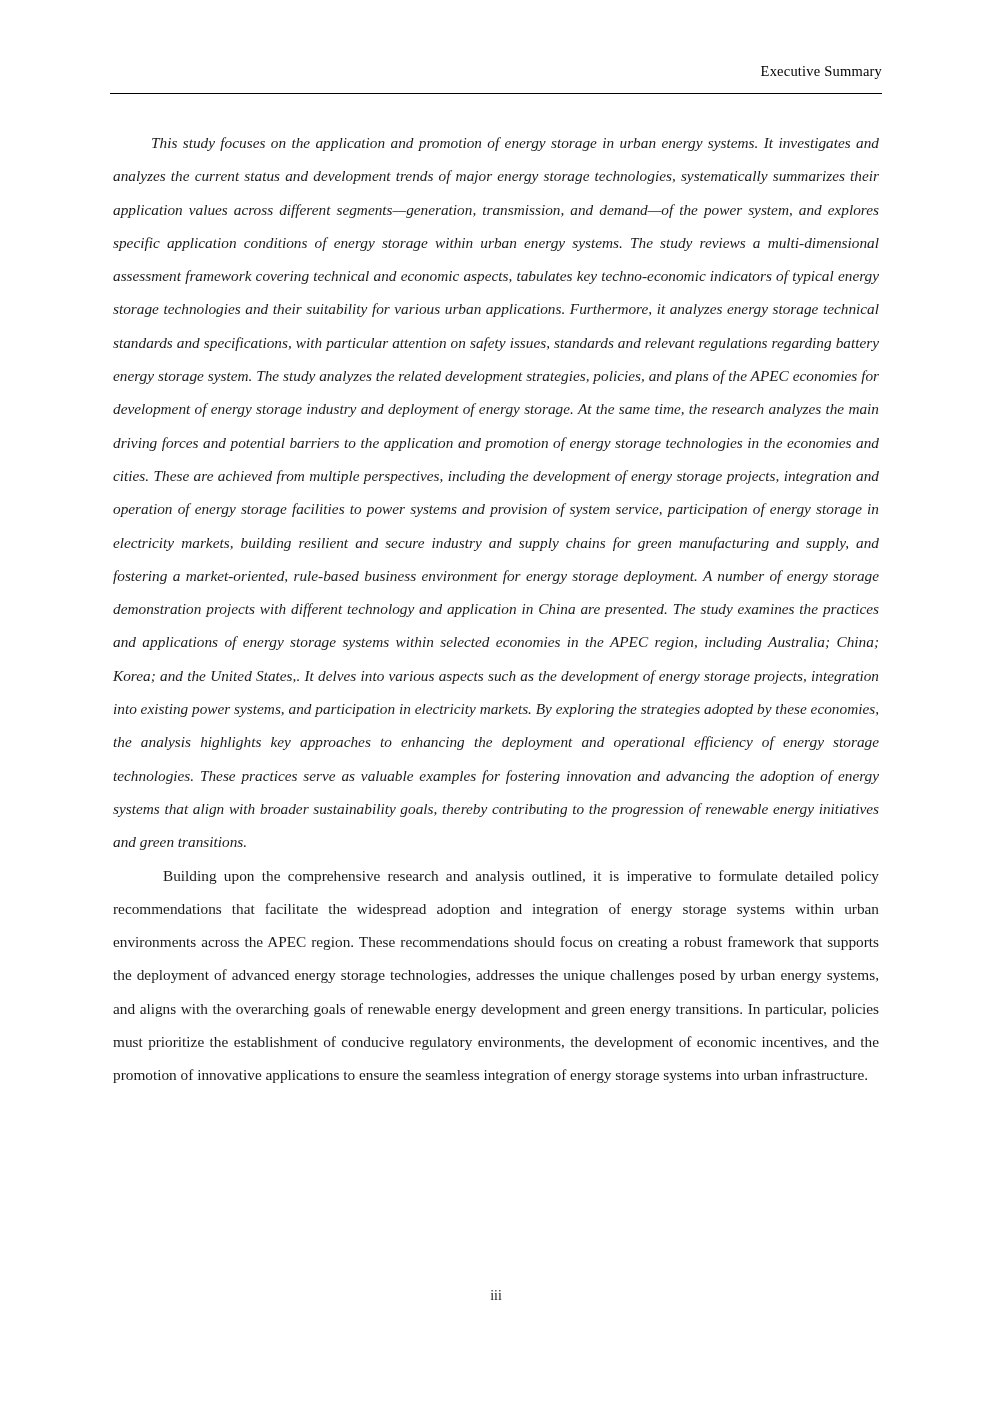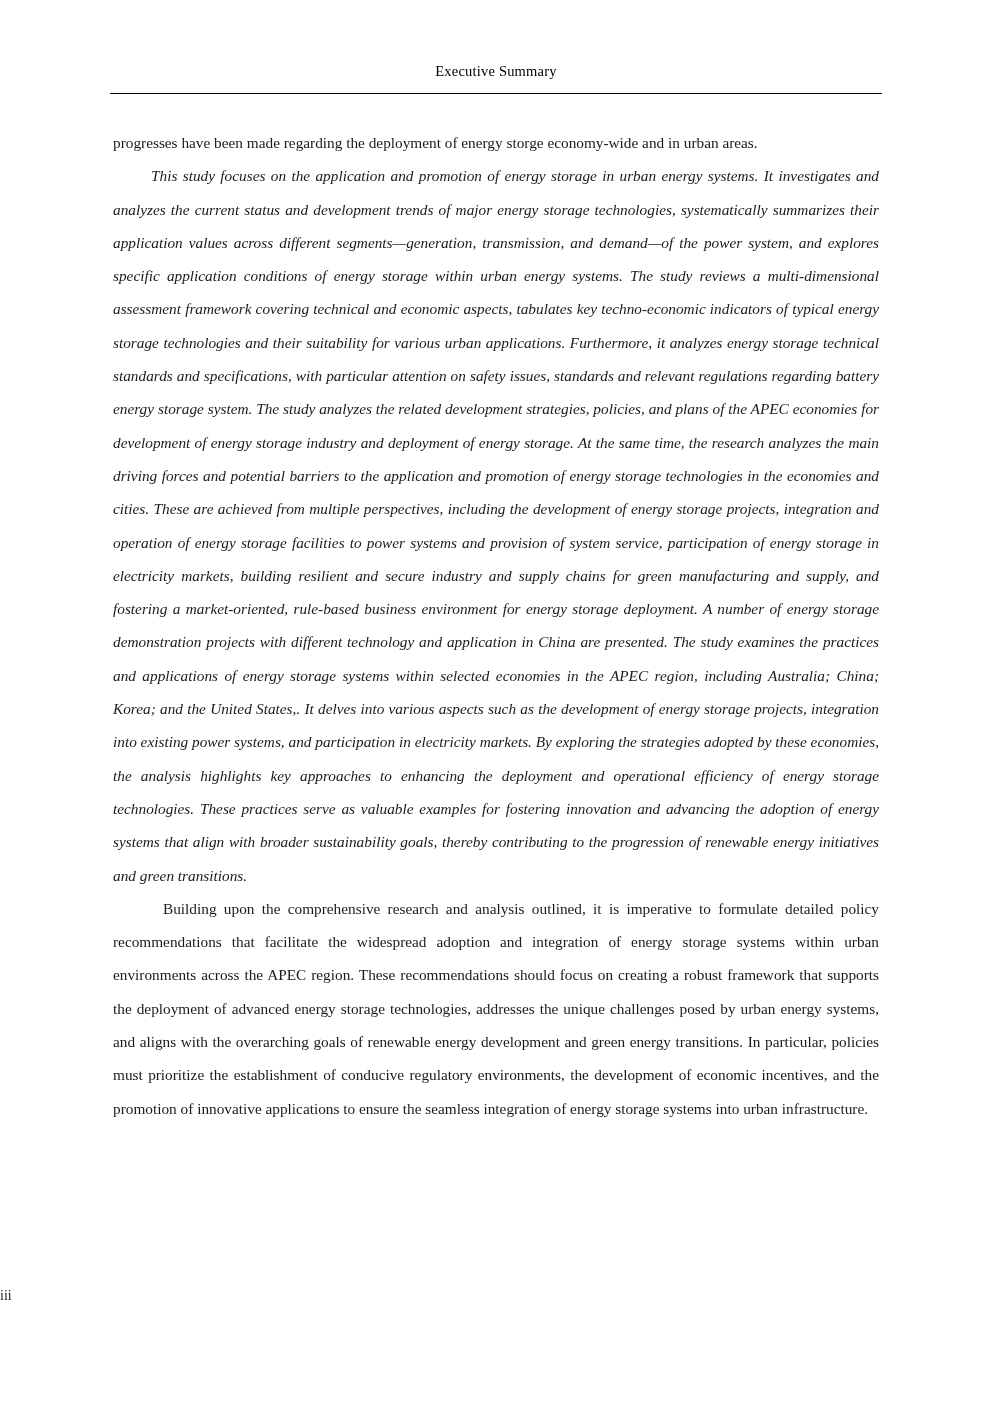--- a/index.html
+++ b/index.html
@@ -21,21 +21,21 @@
     top: 0;
     width: 992px;
     height: 1403px;
     background: #ffffff;
   }
   .header {
     position: absolute;
     left: 110px;
     top: 62px;
     width: 772px;
-    text-align: center;
+    text-align: right;
   }
   .header-title {
     font-family: "Liberation Serif", serif;
     font-size: 14.5px;
     letter-spacing: 0.2px;
     color: #000;
     display: inline-block;
     padding-bottom: 4px;
   }
   .header-rule {
@@ -66,40 +66,39 @@
     font-style: italic;
   }
   p.indent-wide {
     text-indent: 50px;
   }
   .footer {
     position: absolute;
     left: 0;
     top: 1286px;
     width: 992px;
-    text-align: left;
+    text-align: center;
   }
   .page-number {
     font-size: 14px;
     color: #1a1a1a;
     font-family: "Liberation Serif", serif;
   }
 </style>
 </head>
 <body>
 
 <div class="page">
 
   <div class="header">
     <span class="header-title">Executive Summary</span>
   </div>
   <div class="header-rule"></div>
 
   <div class="content">
-    <p>progresses have been made regarding the deployment of energy storge economy-wide and in urban areas.</p>
     <p class="first-line-indent">This study focuses on the application and promotion of energy storage in urban energy systems. It investigates and analyzes the current status and development trends of major energy storage technologies, systematically summarizes their application values across different segments—generation, transmission, and demand—of the power system, and explores specific application conditions of energy storage within urban energy systems. The study reviews a multi-dimensional assessment framework covering technical and economic aspects, tabulates key techno-economic indicators of typical energy storage technologies and their suitability for various urban applications. Furthermore, it analyzes energy storage technical standards and specifications, with particular attention on safety issues, standards and relevant regulations regarding battery energy storage system. The study analyzes the related development strategies, policies, and plans of the APEC economies for development of energy storage industry and deployment of energy storage. At the same time, the research analyzes the main driving forces and potential barriers to the application and promotion of energy storage technologies in the economies and cities. These are achieved from multiple perspectives, including the development of energy storage projects, integration and operation of energy storage facilities to power systems and provision of system service, participation of energy storage in electricity markets, building resilient and secure industry and supply chains for green manufacturing and supply, and fostering a market-oriented, rule-based business environment for energy storage deployment. A number of energy storage demonstration projects with different technology and application in China are presented. The study examines the practices and applications of energy storage systems within selected economies in the APEC region, including Australia; China; Korea; and the United States,. It delves into various aspects such as the development of energy storage projects, integration into existing power systems, and participation in electricity markets. By exploring the strategies adopted by these economies, the analysis highlights key approaches to enhancing the deployment and operational efficiency of energy storage technologies. These practices serve as valuable examples for fostering innovation and advancing the adoption of energy systems that align with broader sustainability goals, thereby contributing to the progression of renewable energy initiatives and green transitions.</p>
     <p class="indent-wide">Building upon the comprehensive research and analysis outlined, it is imperative to formulate detailed policy recommendations that facilitate the widespread adoption and integration of energy storage systems within urban environments across the APEC region. These recommendations should focus on creating a robust framework that supports the deployment of advanced energy storage technologies, addresses the unique challenges posed by urban energy systems, and aligns with the overarching goals of renewable energy development and green energy transitions. In particular, policies must prioritize the establishment of conducive regulatory environments, the development of economic incentives, and the promotion of innovative applications to ensure the seamless integration of energy storage systems into urban infrastructure.</p>
   </div>
 
   <div class="footer">
     <span class="page-number">iii</span>
   </div>
 
 </div>
 

